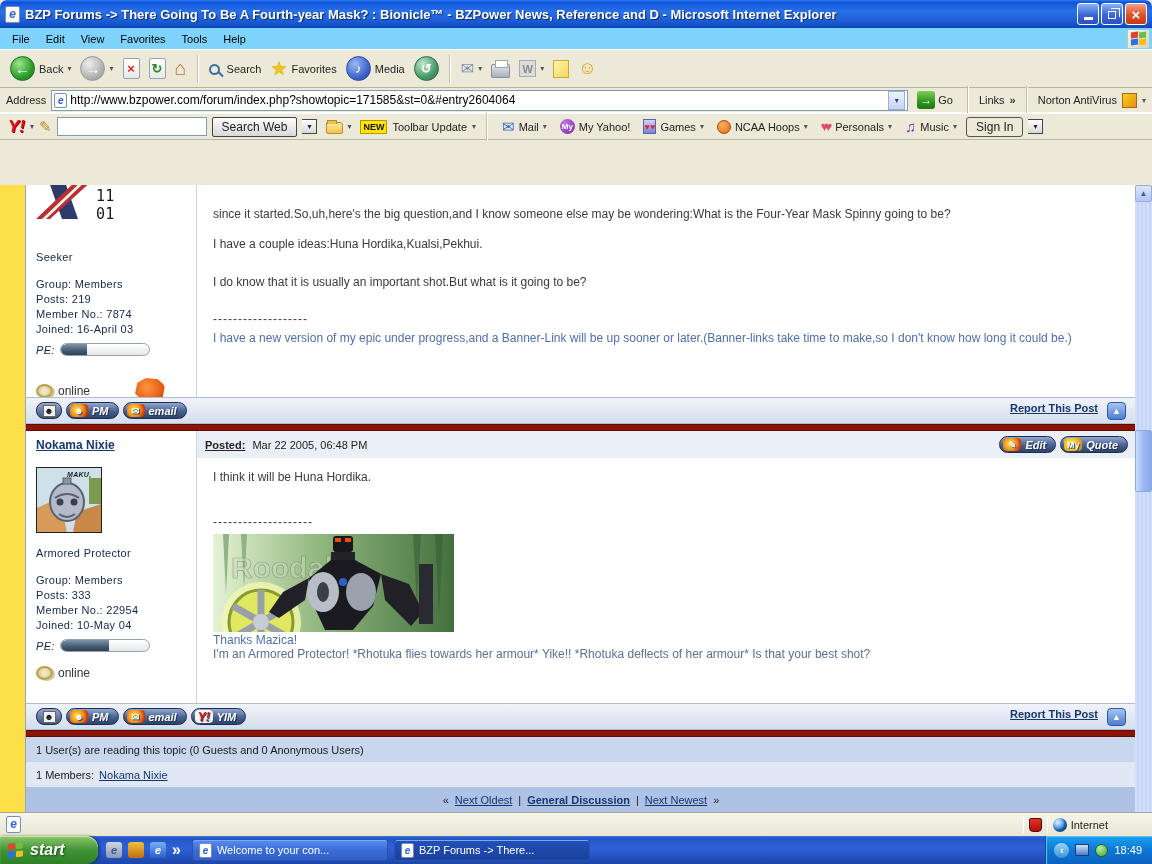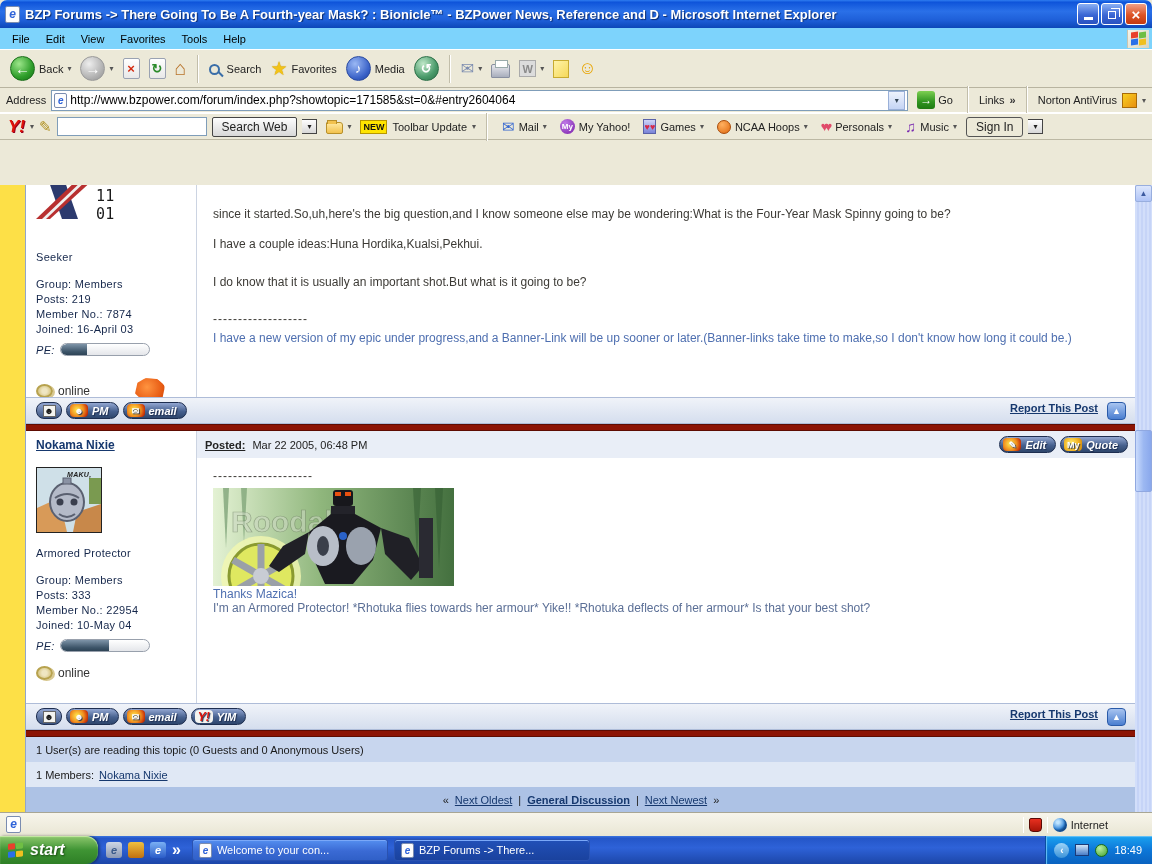--- a/index.html
+++ b/index.html
@@ -493,20 +493,21 @@
           <span class="pebar">
               <span class="pefill" style="width:55%;display:block"></span>
             </span>
         </div>
         <div class="online-row" style="margin-top:14px">
           <span class="online-ic"></span>
           <span class="online-t">online</span>
         </div>
       </div>
       <div class="cell bodycell" style="left:171px;top:273px;width:939px;height:245px;padding-top:12px;">
+        <div class="para" style="margin-bottom:32px">I think it will be Huna Hordika.</div>
         <div class="divider" style="margin-bottom:6px">--------------------</div>
         <svg class="banner" width="241" height="98" style="margin-bottom:2px">
           <defs>
             <linearGradient id="bg1" x1="0" y1="0" x2="1" y2="0">
               <stop offset="0" stop-color="#e4f2d4"></stop>
                 <stop offset=".45" stop-color="#8fb67c"></stop>
                 <stop offset="1" stop-color="#44703f"></stop>
             </linearGradient>
           </defs>
           <rect width="241" height="98" fill="url(#bg1)"></rect>

